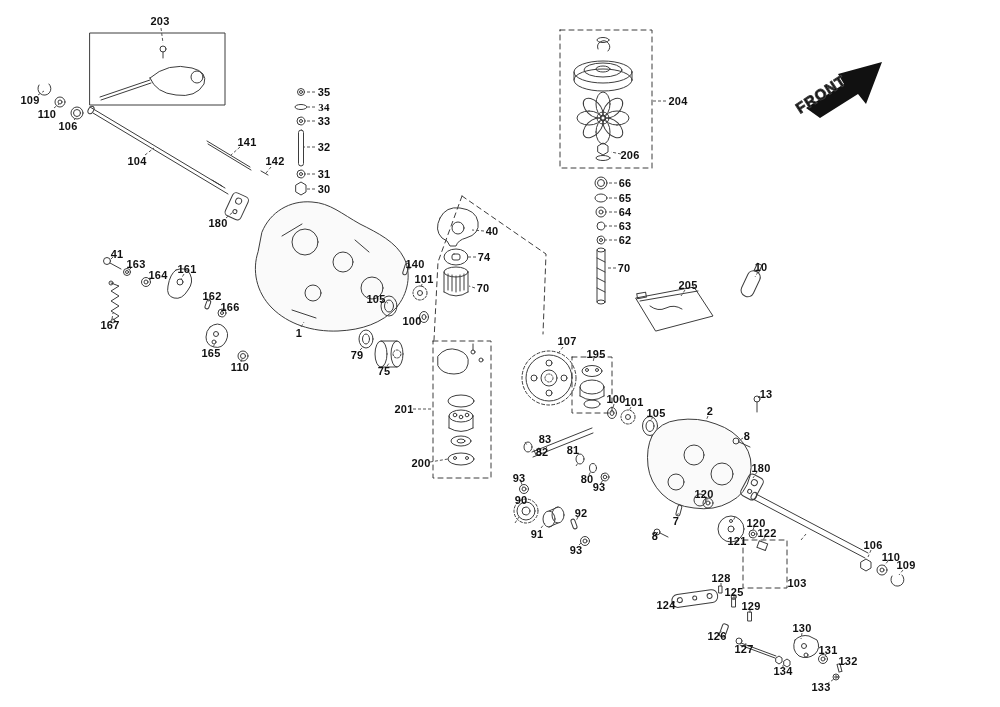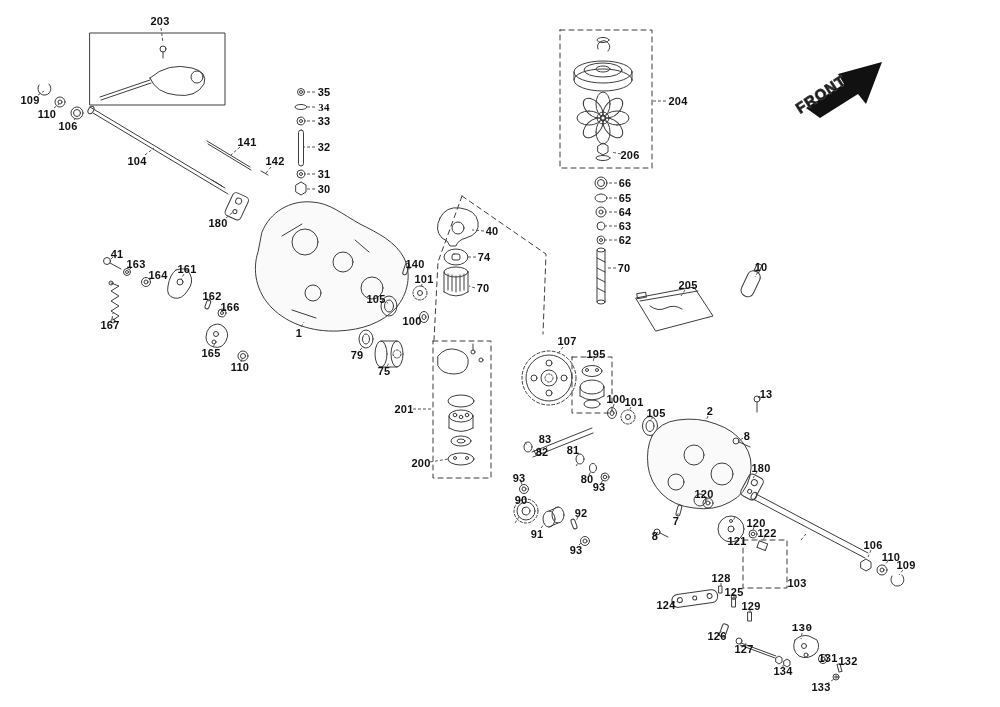--- a/index.html
+++ b/index.html
@@ -482,22 +482,22 @@
       <div class="part-label" style="left: 797px; top: 545px; margin-top: 38px;">103</div>
       <div class="part-label" style="left: 873px; top: 545px;">106</div>
       <div class="part-label" style="left: 891px; top: 557px;">110</div>
       <div class="part-label" style="left: 906px; top: 565px;">109</div>
       <div class="part-label" style="left: 666px; top: 605px;">124</div>
       <div class="part-label" style="left: 721px; top: 578px;">128</div>
       <div class="part-label" style="left: 734px; top: 592px;">125</div>
       <div class="part-label" style="left: 751px; top: 606px;">129</div>
       <div class="part-label" style="left: 717px; top: 636px;">126</div>
       <div class="part-label" style="left: 744px; top: 649px;">127</div>
-      <div class="part-label" style="left: 802px; top: 628px; font-family: Liberation Mono, monospace;">130</div>
-      <div class="part-label" style="left: 828px; top: 650px; margin-top: 8px;">131</div>
+      <div class="part-label" style="left: 802px; top: 628px;">130</div>
+      <div class="part-label" style="left: 828px; top: 650px;">131</div>
       <div class="part-label" style="left: 848px; top: 661px;">132</div>
       <div class="part-label" style="left: 783px; top: 671px;">134</div>
       <div class="part-label" style="left: 821px; top: 687px;">133</div>
       <div class="part-label" style="left: 625px; top: 183px;">66</div>
       <div class="part-label" style="left: 625px; top: 198px;">65</div>
       <div class="part-label" style="left: 625px; top: 212px;">64</div>
       <div class="part-label" style="left: 625px; top: 226px;">63</div>
       <div class="part-label" style="left: 625px; top: 240px;">62</div>
       <div class="part-label" style="left: 624px; top: 268px;">70</div>
       <div class="part-label" style="left: 675px; top: 101px; padding-left: 6px;">204</div>

